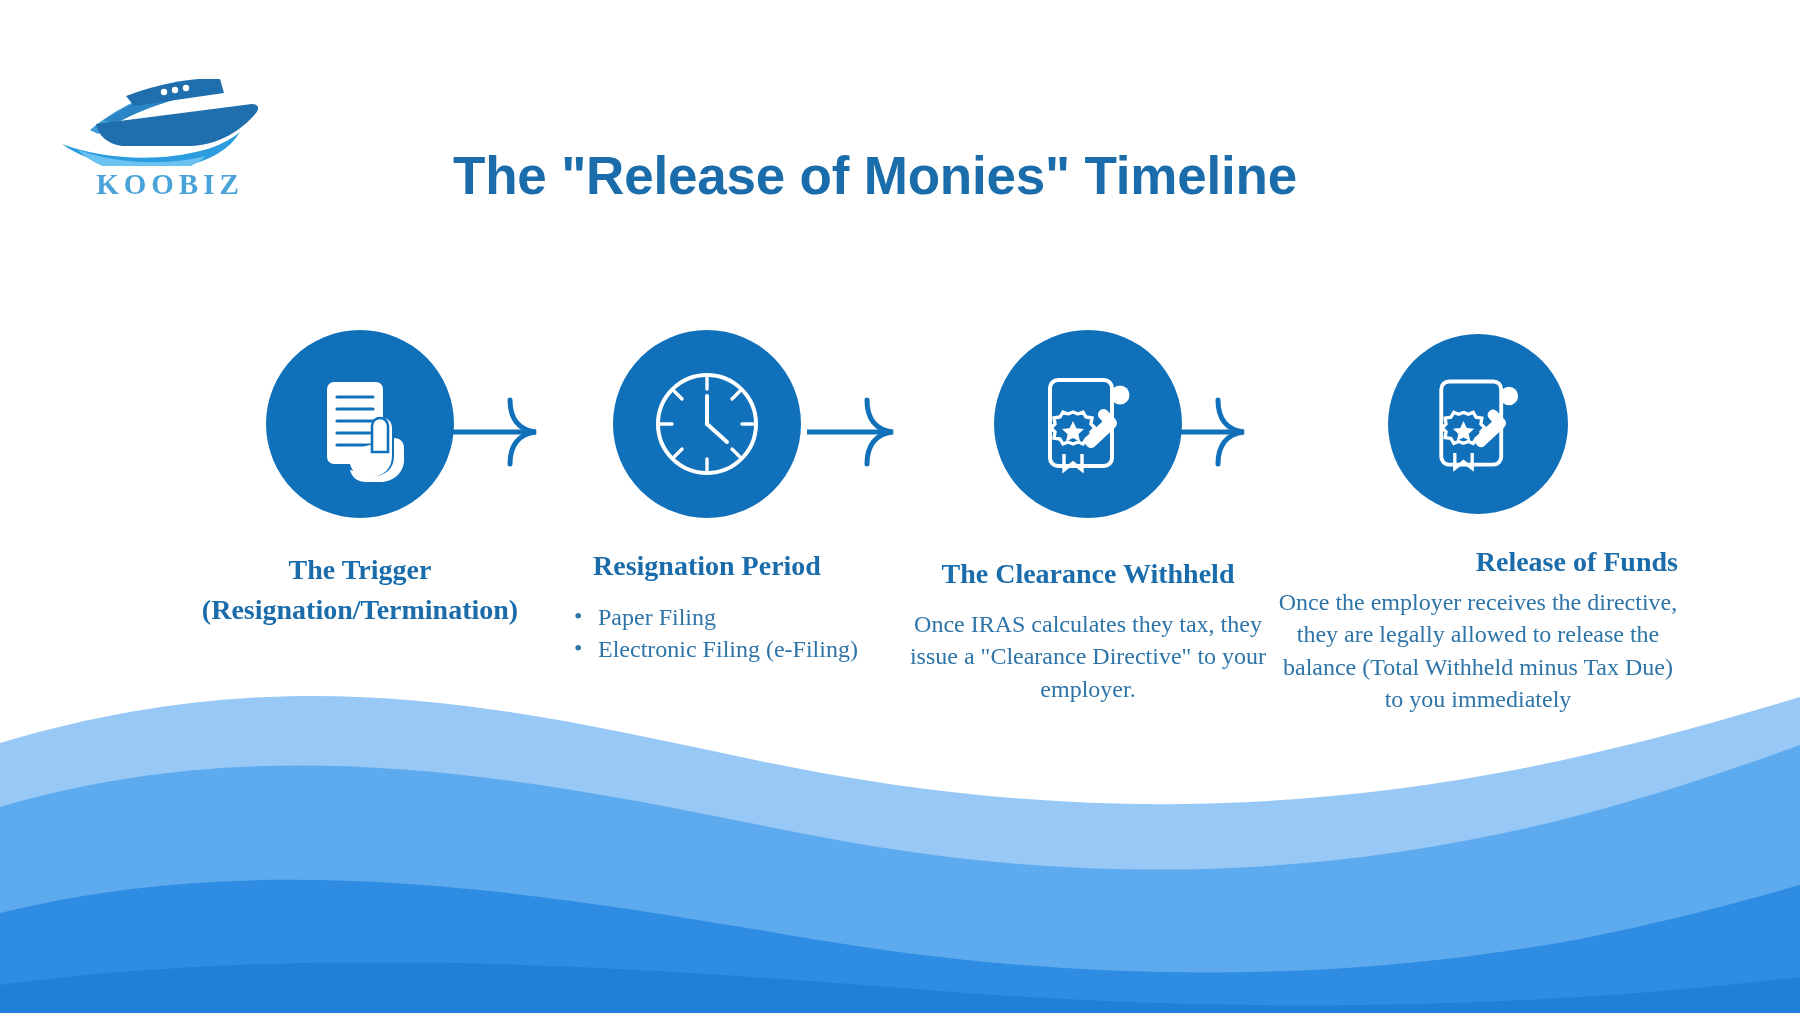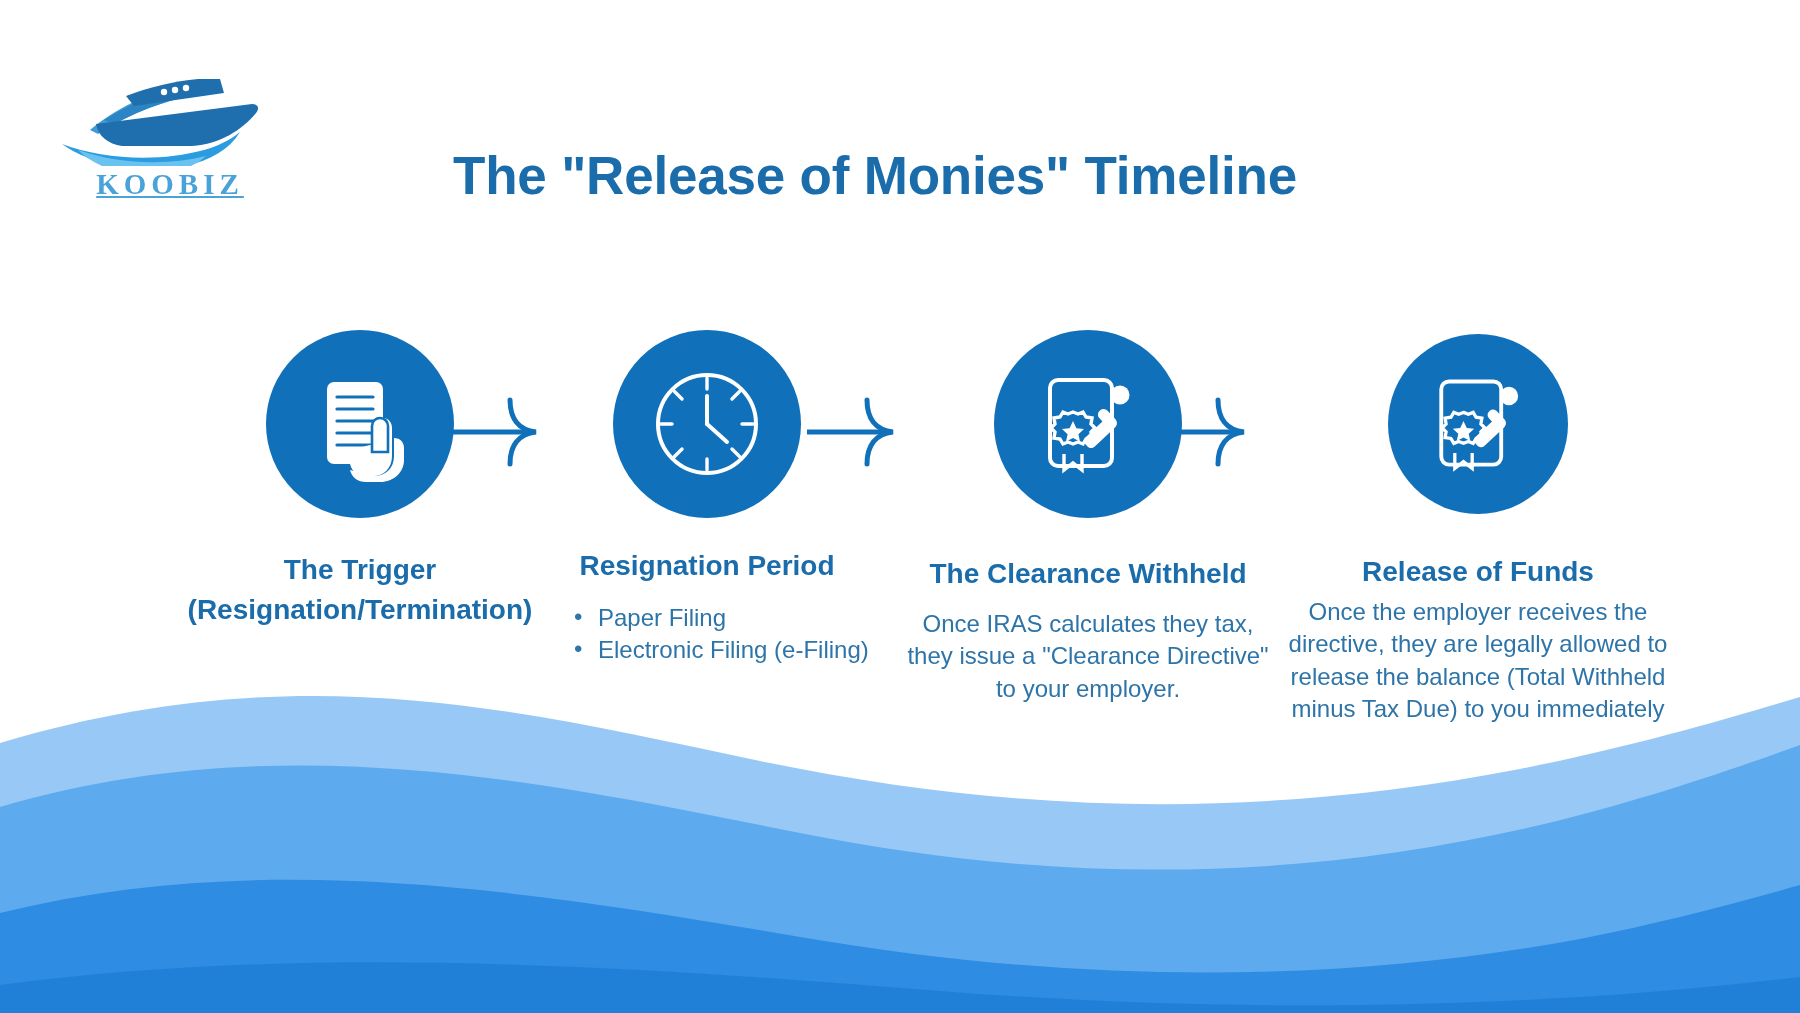--- a/index.html
+++ b/index.html
@@ -32,21 +32,20 @@
   #logo .mark { width: 230px; height: 100px; display:block; }
   #logo .wordmark {
     text-align: center;
     font-family: "Liberation Serif", serif;
     font-weight: bold;
     font-size: 29px;
     letter-spacing: 5px;
     color: #4aa3d8;
     margin-top: 2px;
     padding-left: 6px;
-    text-decoration: underline;
   }
 
   
   #title {
     position: absolute;
     left: 330px; top: 145px;
     width: 1090px;
     text-align: center;
     font-size: 53px;
     font-weight: bold;
@@ -59,20 +58,21 @@
   #flow {
     position: absolute;
     left: 150px; top: 330px;
     width: 1530px;
     height: 560px;
   }
   .step {
     position: absolute;
     top: 0;
     text-align: center;
+    font-family: Liberation Serif, serif;
   }
   .circle {
     width: 188px; height: 188px;
     border-radius: 50%;
     background: #1170ba;
     margin: 0 auto;
     display: flex;
     align-items: center;
     justify-content: center;
   }
@@ -117,21 +117,21 @@
   #step-3 { left: 748px;  width: 380px; }
   #step-4 { left: 1128px; width: 400px; }
 
   #step-1 .circle { width: 188px; height: 188px; }
   #step-2 .circle { width: 188px; height: 188px; }
   #step-3 .circle { width: 188px; height: 188px; }
   #step-4 .circle { width: 180px; height: 180px; margin-top: 4px; }
 
   #step-2 .step-title { margin-top: 28px; }
   #step-3 .step-title { margin-top: 36px; }
-  #step-4 .step-title { margin-top: 38px; }
+  #step-4 .step-title { margin-top: 28px; text-align: right; }
 
   #step-1 .step-body { margin-top: 8px; }
   #step-3 .step-body { margin-top: 14px; }
   #step-4 .step-body { margin-top: 4px; }
 
   
   .arrow {
     position: absolute;
     top: 62px;
     width: 108px;

